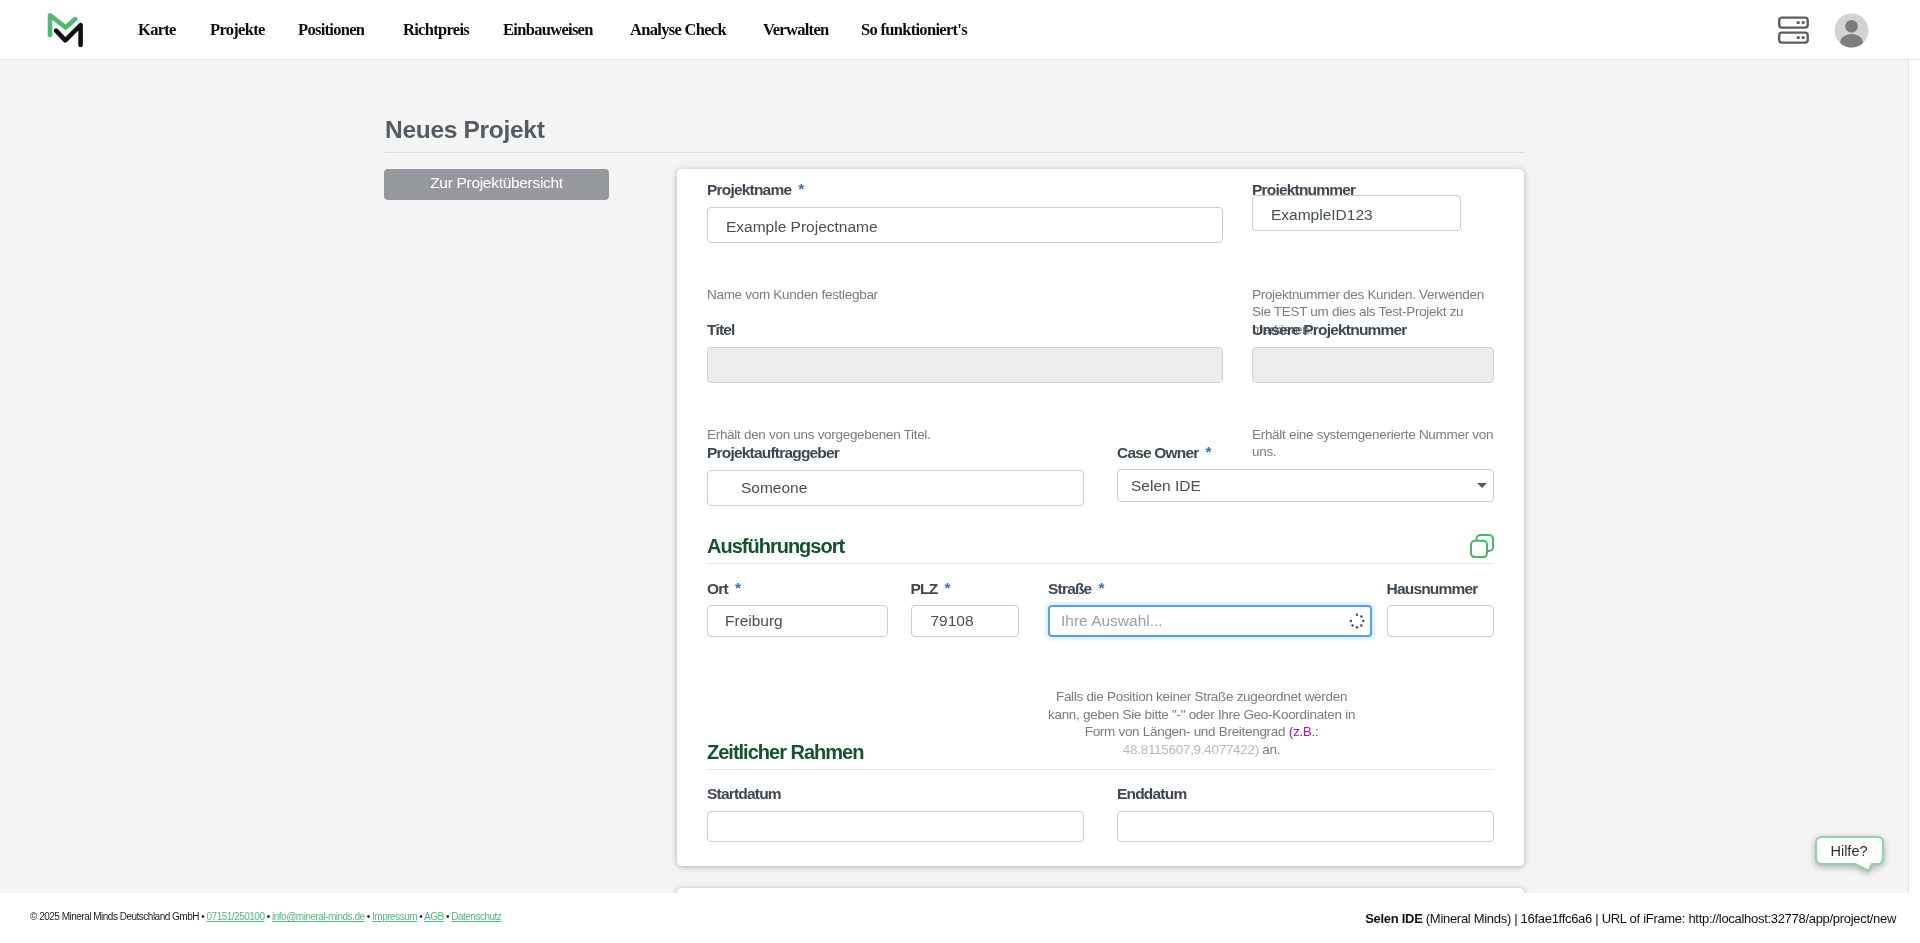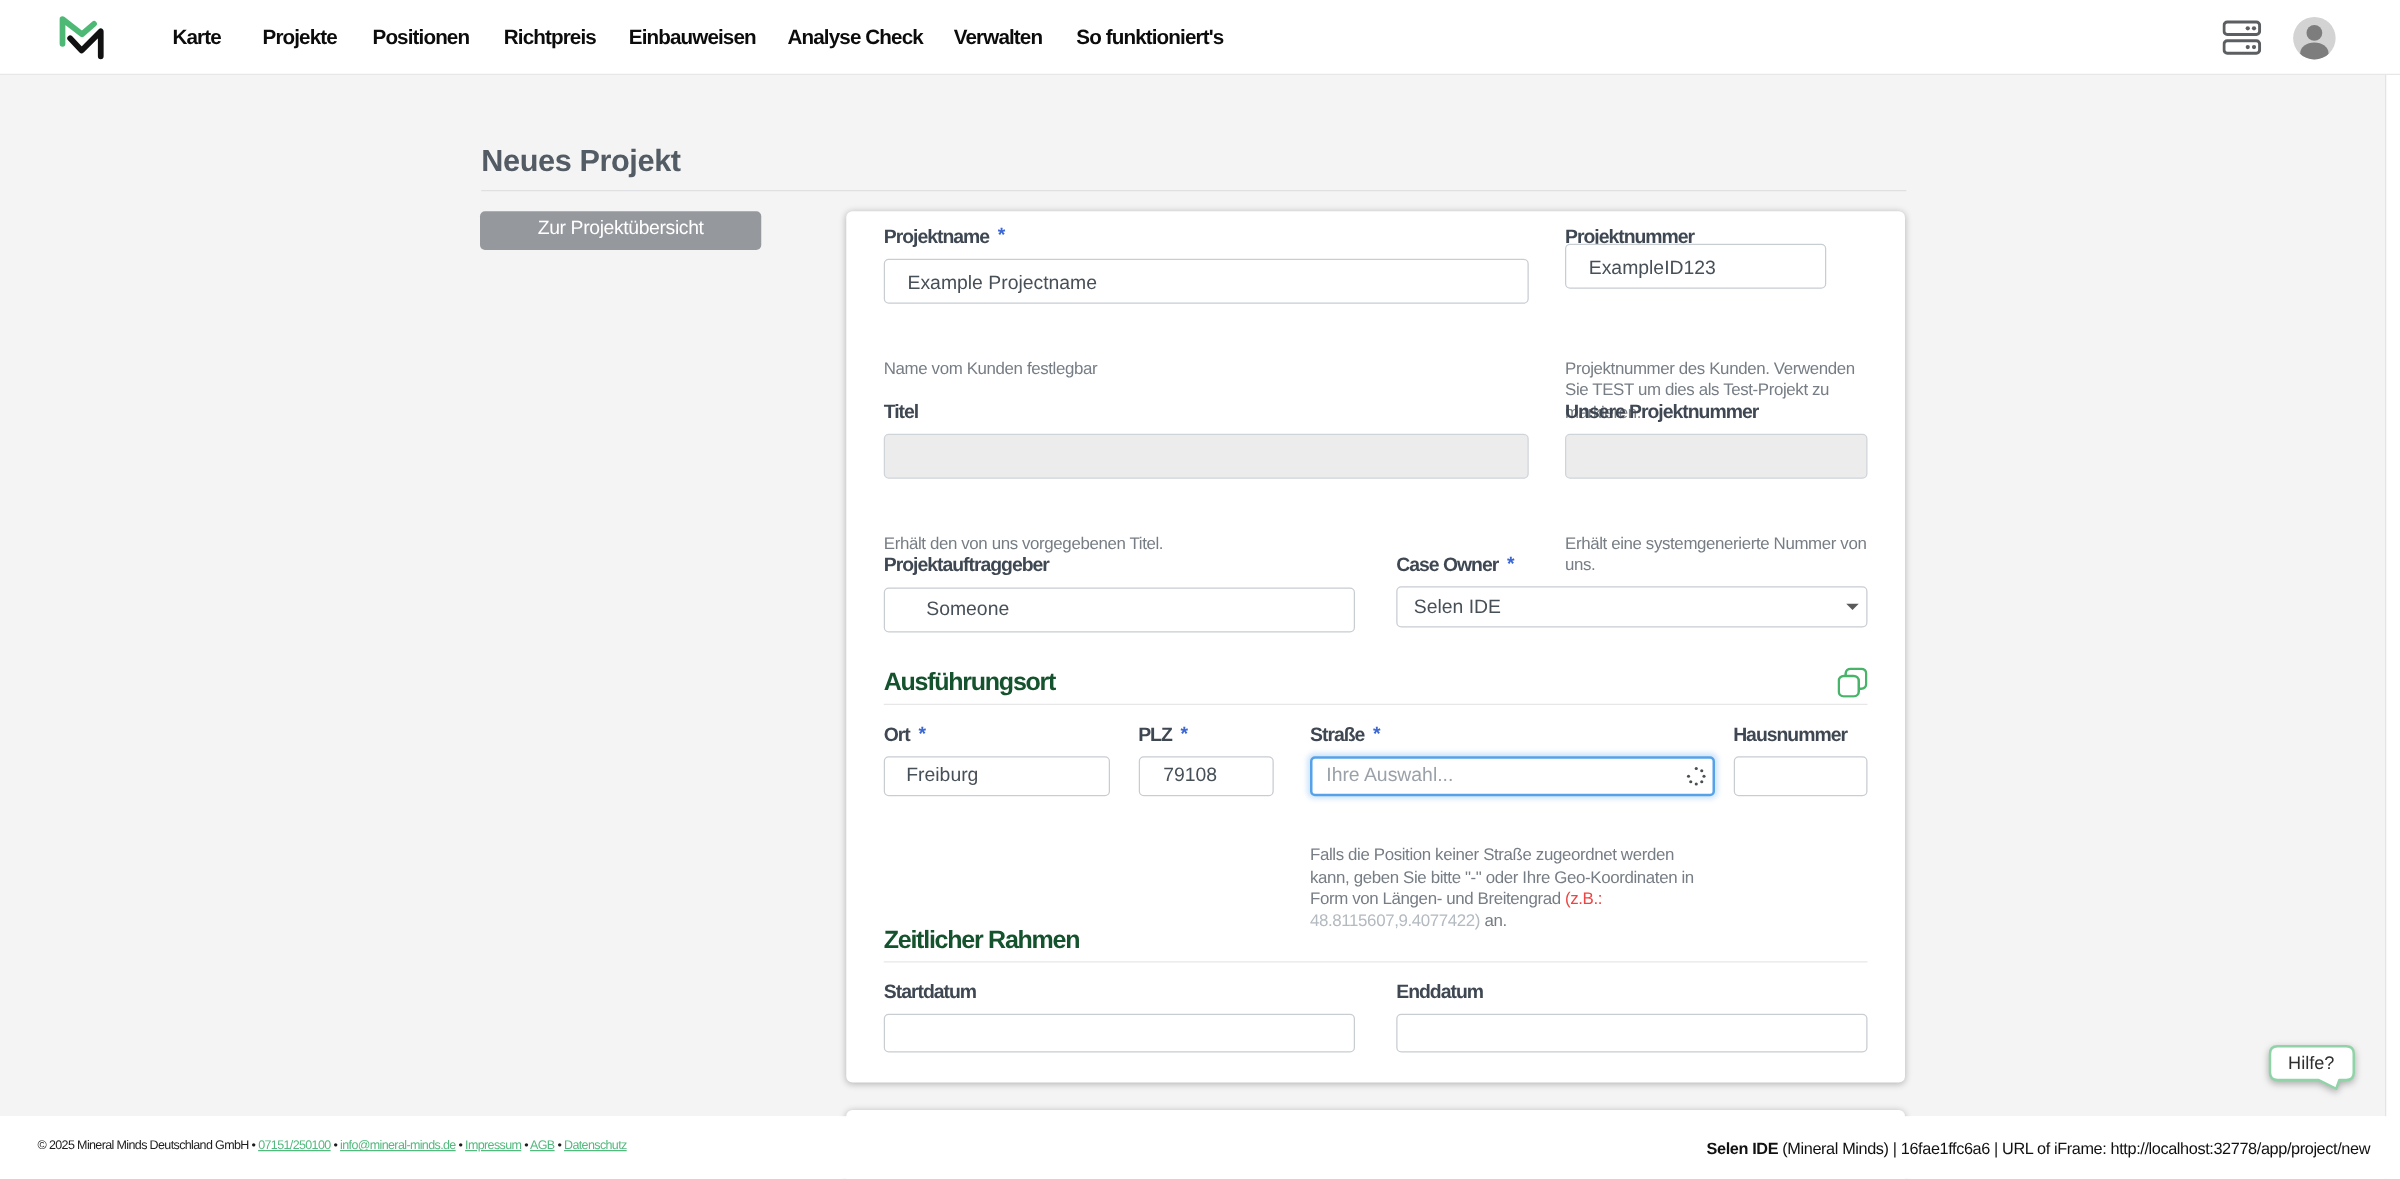--- a/index.html
+++ b/index.html
@@ -14,21 +14,21 @@
   .sect { font-size:20px; font-weight:700; color:#14532d; line-height:1; letter-spacing:-1px; }
   .hr2 { height:1px; background:#e7e7e8; }
 </style>
 </head>
 <body>
 
 <div class="abs" style="left:0; top:60px; width:1908px; height:833px; background:#f4f4f5;"></div>
 
 <div class="abs" style="left:1908px; top:60px; width:12px; height:883px; background:#fff; border-left:1px solid #e4e4e4;"></div>
 
-<div class="abs" style="left:0; top:0; width:1920px; height:60px; background:#fff; border-bottom:1px solid #e7e7e7;">
+<div class="abs" style="left:0; top:0; width:1920px; height:60px; background:#fff; border-bottom:1px solid #e7e7e7;font-family:Liberation Serif, serif;">
   <svg class="abs" style="left:44px; top:8px;" width="42" height="42" viewBox="0 0 42 42">
     <polyline points="6,27 6,7.3 21.6,19.4 31.2,11.1" fill="none" stroke="#4db974" stroke-width="4.6" stroke-linecap="round" stroke-linejoin="round"></polyline>
     <polyline points="12.1,22.6 21.3,32.4 36.6,17.1 36.6,37" fill="none" stroke="#111111" stroke-width="4.6" stroke-linecap="round" stroke-linejoin="round"></polyline>
   </svg>
   <div class="abs nav" style="left:138px;">Karte</div>
   <div class="abs nav" style="left:210px;">Projekte</div>
   <div class="abs nav" style="left:298px;">Positionen</div>
   <div class="abs nav" style="left:403px;">Richtpreis</div>
   <div class="abs nav" style="left:503px;">Einbauweisen</div>
   <div class="abs nav" style="left:630px;">Analyse Check</div>
@@ -102,21 +102,21 @@
     <circle cx="8" cy="1.8" r="1.25"></circle>
       <circle cx="12.4" cy="3.6" r="1.25"></circle>
       <circle cx="14.2" cy="8" r="1.25"></circle>
     <circle cx="12.4" cy="12.4" r="1.25"></circle>
       <circle cx="8" cy="14.2" r="1.25"></circle>
       <circle cx="3.6" cy="12.4" r="1.25"></circle>
     <circle cx="1.8" cy="8" r="1.25"></circle>
   </g>
 </svg>
 <div class="abs inp" style="left:1386.5px; top:604.5px; width:107.5px; height:32px;"></div>
-<div class="abs helper" style="left:1048px; top:635px;">Falls die Position keiner Straße zugeordnet werden<br>kann, geben Sie bitte "-" oder Ihre Geo-Koordinaten in<br>Form von Längen- und Breitengrad <span style="color:#ef4444;">(z.B.:</span><br><span style="color:#b3bac0;">48.8115607,9.4077422)</span> an.</div>
+<div class="abs helper" style="left:1048px; top:648px;text-align:center;">Falls die Position keiner Straße zugeordnet werden<br>kann, geben Sie bitte "-" oder Ihre Geo-Koordinaten in<br>Form von Längen- und Breitengrad <span style="color:#a21caf;">(z.B.:</span><br><span style="color:#b3bac0;">48.8115607,9.4077422)</span> an.</div>
 
 <div class="abs sect" style="left:707px; top:741.5px;">Zeitlicher Rahmen</div>
 <div class="abs hr2" style="left:707px; top:768.5px; width:787px;"></div>
 <div class="abs label" style="left:707px; top:786px;">Startdatum</div>
 <div class="abs label" style="left:1117px; top:786px;">Enddatum</div>
 <div class="abs inp" style="left:707px; top:810.5px; width:377px; height:31px;"></div>
 <div class="abs inp" style="left:1117px; top:810.5px; width:377px; height:31px;"></div>
 
 <div class="abs" style="left:677px; top:888px; width:847px; height:70px; background:#fff; border-radius:5px 5px 0 0; box-shadow:0 1px 6px rgba(0,0,0,0.28);"></div>
 

